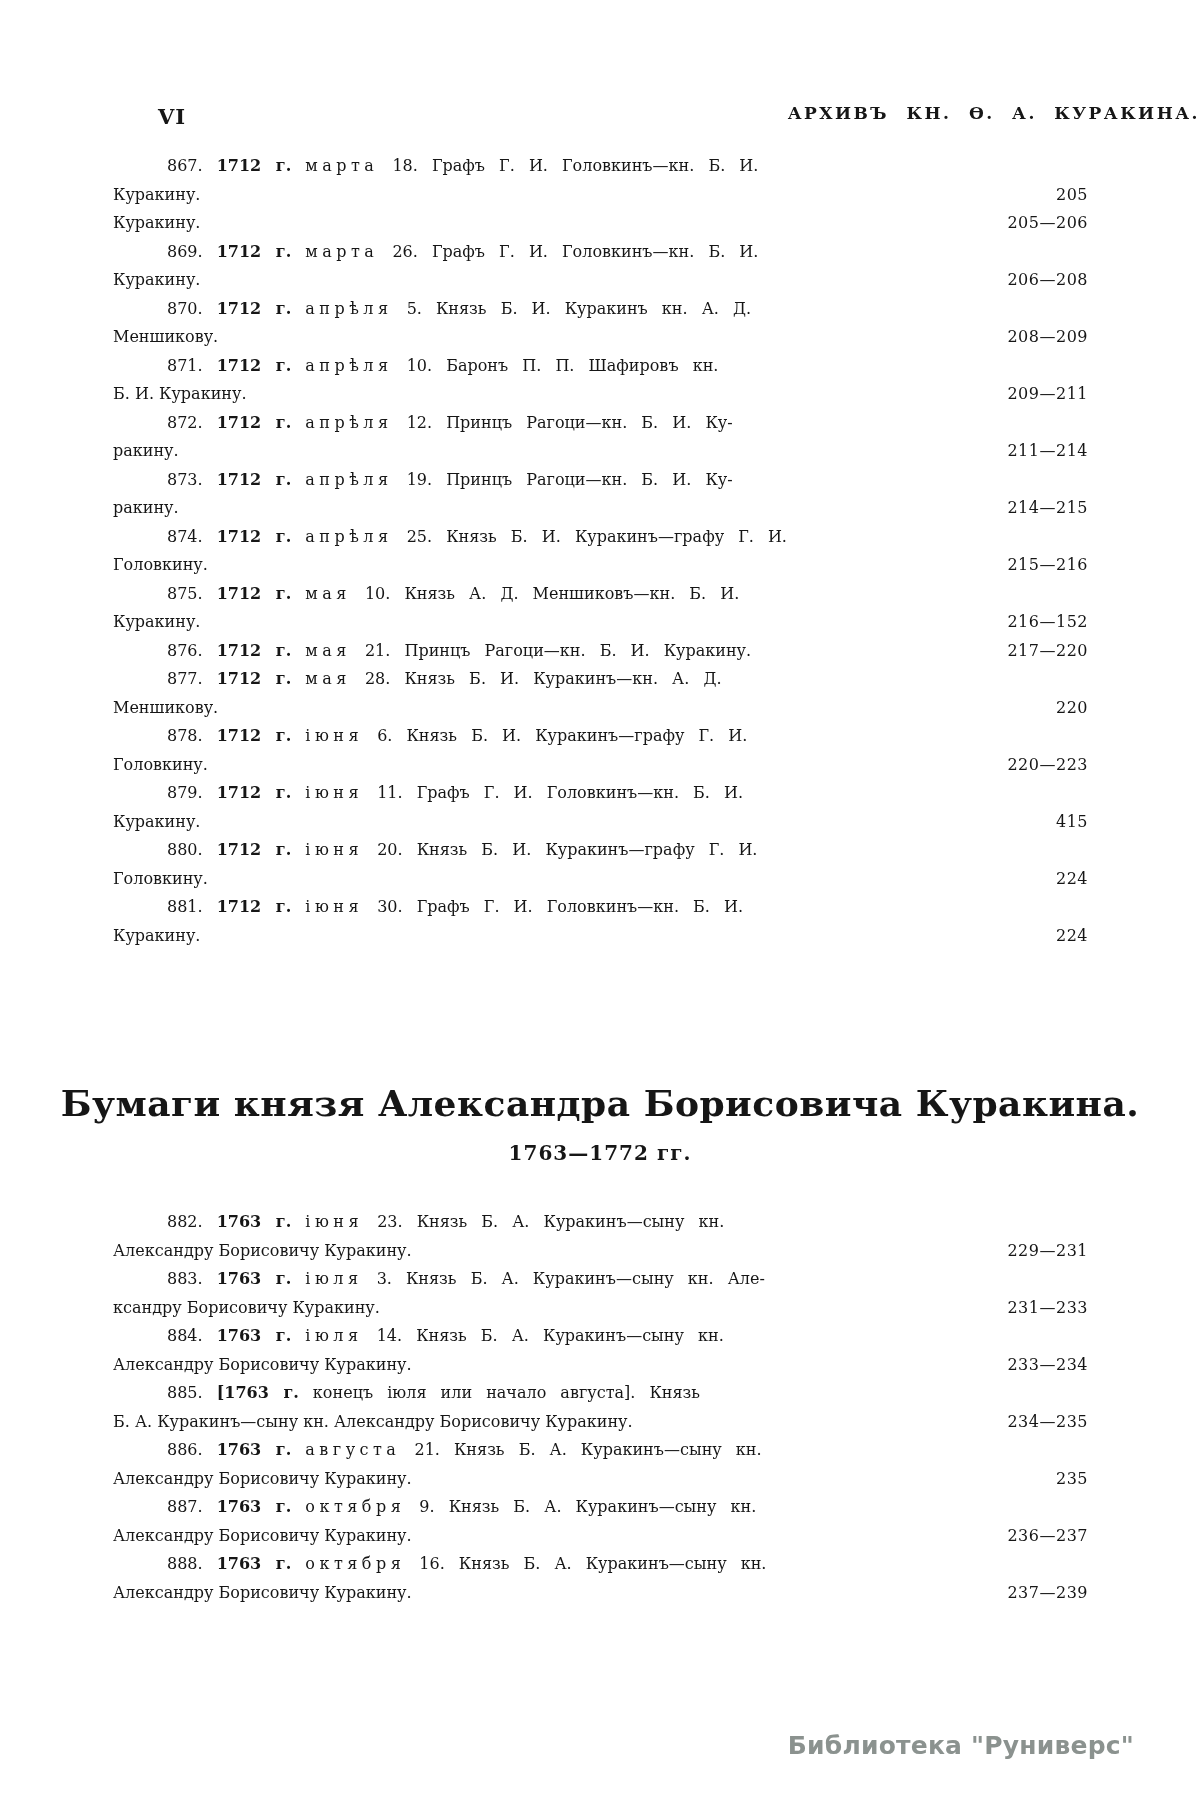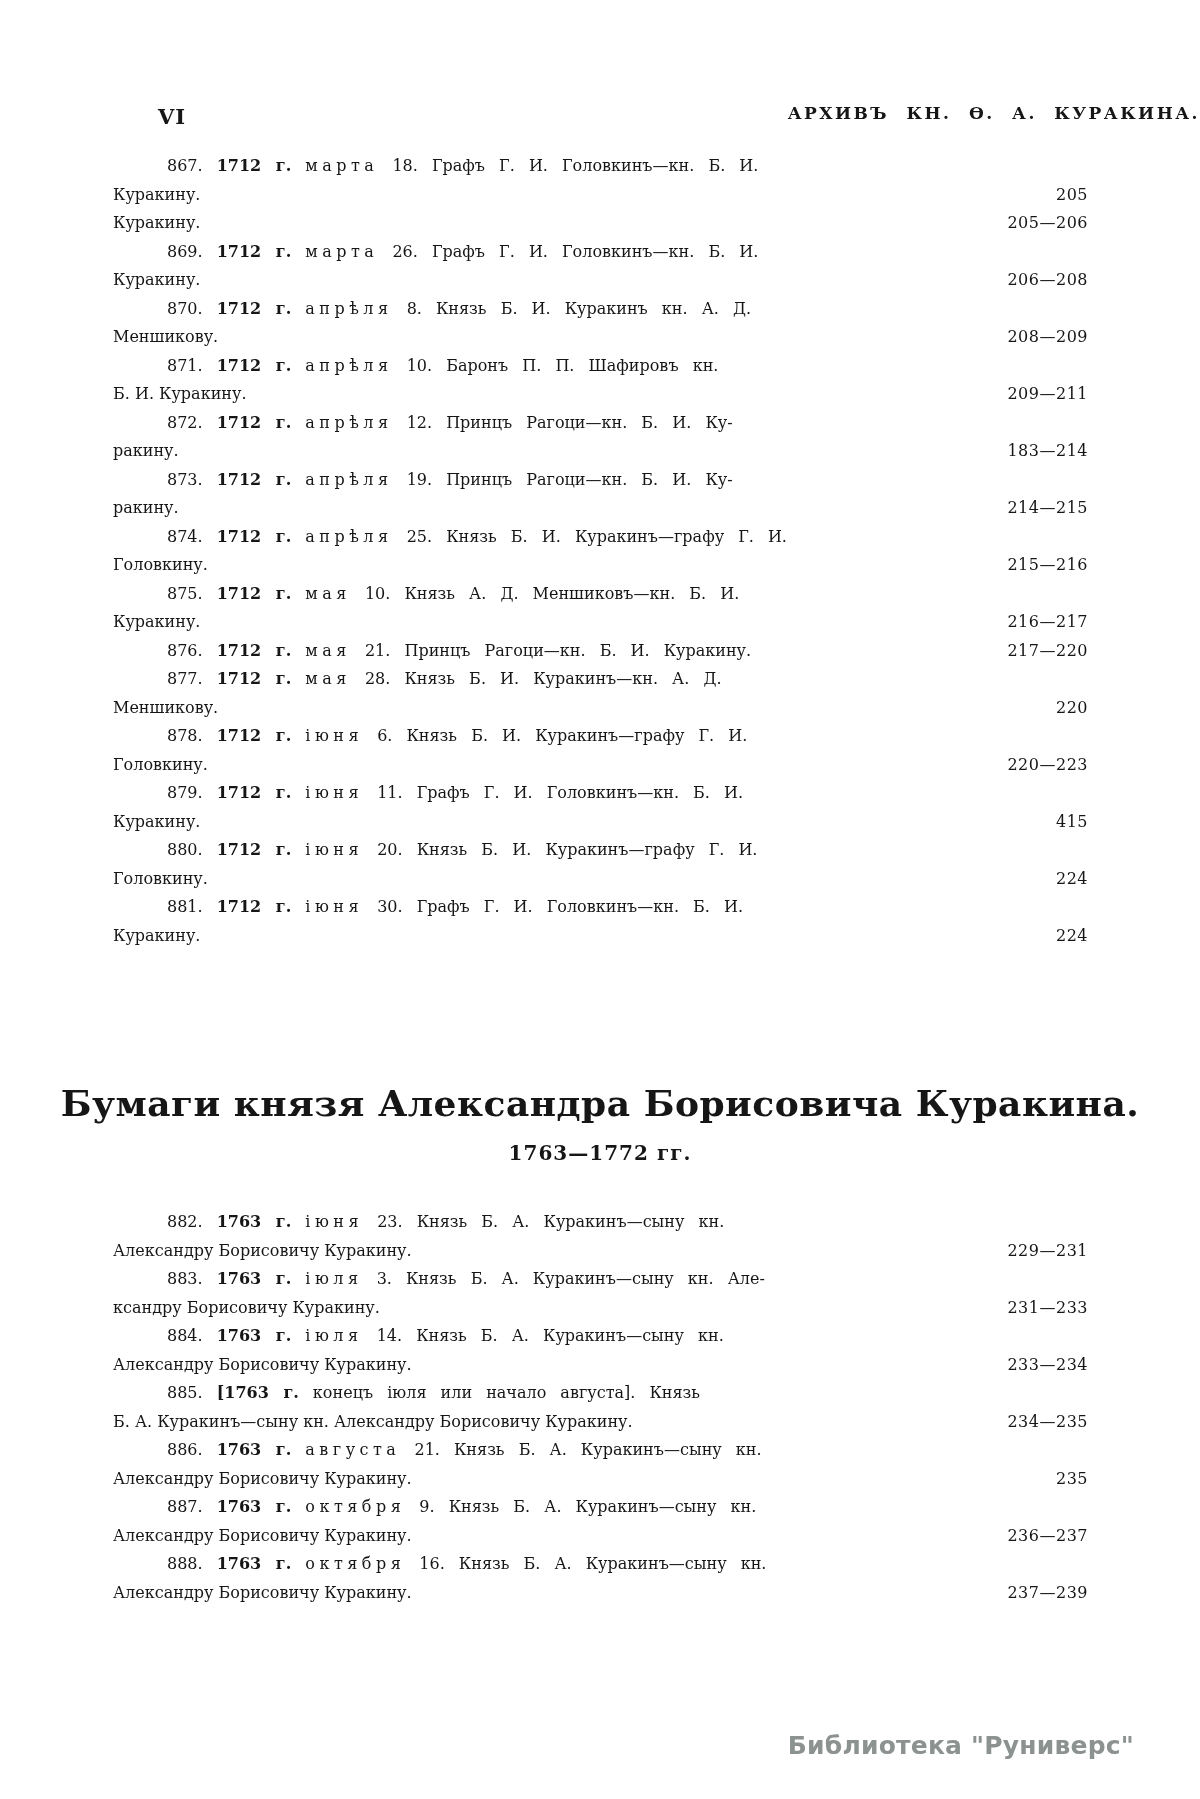--- a/index.html
+++ b/index.html
@@ -76,47 +76,47 @@
   <div class="entry">
     <div class="line l2"><span class="cont">Куракину.</span><span class="pg pg2">205—206</span></div>
   </div>
 
   <div class="entry">
     <div class="line l1"><span class="num">869.</span> <span class="yr">1712 г.</span> <span class="mon">марта</span> <span class="rest">26. Графъ Г. И. Головкинъ—кн. Б. И.</span></div>
     <div class="line l2"><span class="cont">Куракину.</span><span class="pg pg2">206—208</span></div>
   </div>
 
   <div class="entry">
-    <div class="line l1"><span class="num">870.</span> <span class="yr">1712 г.</span> <span class="mon">апрѣля</span> <span class="rest">8. Князь Б. И. Куракинъ кн. А. Д.</span></div>
+    <div class="line l1"><span class="num">870.</span> <span class="yr">1712 г.</span> <span class="mon">апрѣля</span> <span class="rest">5. Князь Б. И. Куракинъ кн. А. Д.</span></div>
     <div class="line l2"><span class="cont">Меншикову.</span><span class="pg pg2">208—209</span></div>
   </div>
 
   <div class="entry">
     <div class="line l1"><span class="num">871.</span> <span class="yr">1712 г.</span> <span class="mon">апрѣля</span> <span class="rest">10. Баронъ П. П. Шафировъ кн.</span></div>
     <div class="line l2"><span class="cont">Б. И. Куракину.</span><span class="pg pg2">209—211</span></div>
   </div>
 
   <div class="entry">
     <div class="line l1"><span class="num">872.</span> <span class="yr">1712 г.</span> <span class="mon">апрѣля</span> <span class="rest">12. Принцъ Рагоци—кн. Б. И. Ку-</span></div>
-    <div class="line l2"><span class="cont">ракину.</span><span class="pg pg2">183—214</span></div>
+    <div class="line l2"><span class="cont">ракину.</span><span class="pg pg2">211—214</span></div>
   </div>
 
   <div class="entry">
     <div class="line l1"><span class="num">873.</span> <span class="yr">1712 г.</span> <span class="mon">апрѣля</span> <span class="rest">19. Принцъ Рагоци—кн. Б. И. Ку-</span></div>
     <div class="line l2"><span class="cont">ракину.</span><span class="pg pg2">214—215</span></div>
   </div>
 
   <div class="entry">
     <div class="line l1"><span class="num">874.</span> <span class="yr">1712 г.</span> <span class="mon">апрѣля</span> <span class="rest">25. Князь Б. И. Куракинъ—графу Г. И.</span></div>
     <div class="line l2"><span class="cont">Головкину.</span><span class="pg pg2">215—216</span></div>
   </div>
 
   <div class="entry">
     <div class="line l1"><span class="num">875.</span> <span class="yr">1712 г.</span> <span class="mon">мая</span> <span class="rest">10. Князь А. Д. Меншиковъ—кн. Б. И.</span></div>
-    <div class="line l2"><span class="cont">Куракину.</span><span class="pg pg2">216—217</span></div>
+    <div class="line l2"><span class="cont">Куракину.</span><span class="pg pg2">216—152</span></div>
   </div>
 
   <div class="entry">
     <div class="line l1"><span class="num">876.</span> <span class="yr">1712 г.</span> <span class="mon">мая</span> <span class="rest">21. Принцъ Рагоци—кн. Б. И. Куракину.</span><span class="pg">217—220</span></div>
 
   </div>
 
   <div class="entry">
     <div class="line l1"><span class="num">877.</span> <span class="yr">1712 г.</span> <span class="mon">мая</span> <span class="rest">28. Князь Б. И. Куракинъ—кн. А. Д.</span></div>
     <div class="line l2"><span class="cont">Меншикову.</span><span class="pg pg2">220</span></div>

